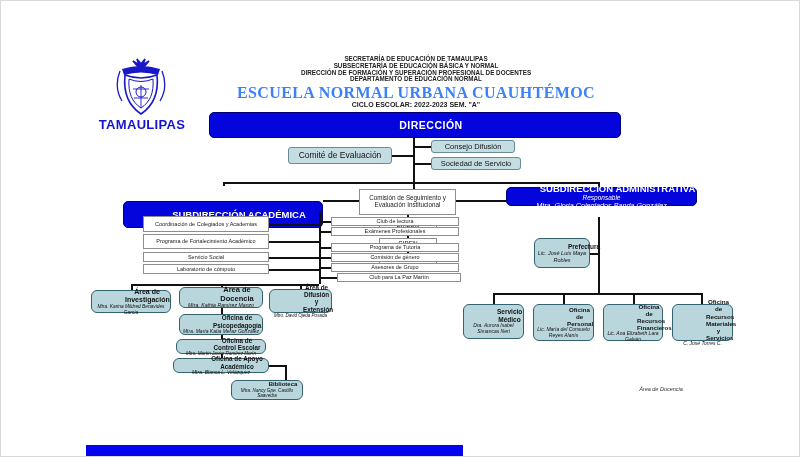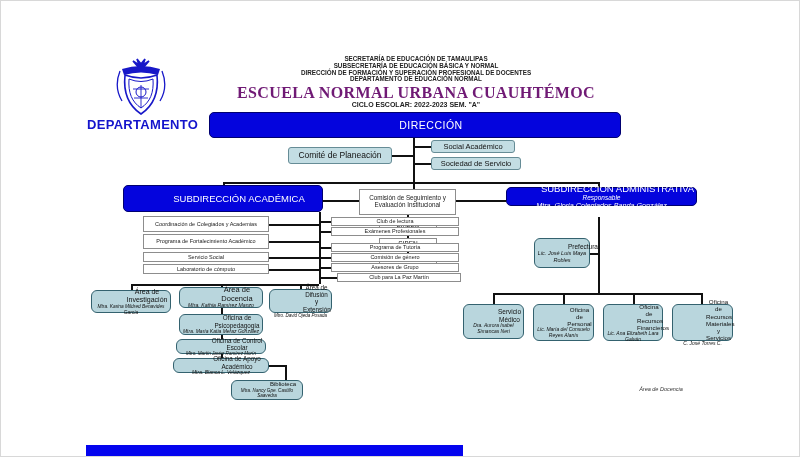--- a/index.html
+++ b/index.html
@@ -9,27 +9,27 @@
   .vline{position:absolute;width:1.5px;background:#111;}
   .node{position:absolute;box-sizing:border-box;text-align:center;}
   .blue{background:#0404dd;color:#fff;border:1.5px solid #000070;border-radius:5px;
         display:flex;flex-direction:column;justify-content:center;line-height:1.2;}
   .lb{background:#c3dde3;border:1px solid #668c96;border-radius:3px;color:#111;
       display:flex;align-items:center;justify-content:center;line-height:1.05;}
   .lbr{background:#b9d6dd;border:1.2px solid #34626f;border-radius:6px;color:#111;
        display:flex;flex-direction:column;justify-content:center;line-height:1.15;padding:1px;}
   .wb{background:#fff;border:1px solid #8d8d8d;color:#222;font-size:5.5px;line-height:1.1;
       display:flex;align-items:center;justify-content:center;padding:1px;}
-  .bt{font-weight:normal;margin-left:32px;}
+  .bt{font-weight:bold;margin-left:32px;}
   .bn{font-style:italic;}
   .hdr-lines{position:absolute;left:250px;top:55px;width:330px;text-align:center;
              font-size:6.3px;line-height:6.8px;color:#222;font-weight:bold;}
   .school-title{position:absolute;left:180px;top:83px;width:470px;text-align:center;
                 font-family:"Liberation Serif",serif;font-weight:bold;font-size:16px;
-                letter-spacing:.4px;color:#701a75;}
+                letter-spacing:.4px;color:#3b82f6;}
   .cycle{position:absolute;left:250px;top:100px;width:330px;text-align:center;
          font-size:7px;font-weight:bold;color:#222;}
   .organigrama{position:absolute;left:86px;top:116px;width:110px;text-align:center;
                font-size:13px;font-weight:bold;color:#1414cc;letter-spacing:.3px;}
   .footnote{position:absolute;left:605px;top:385px;width:110px;text-align:center;
             font-size:5.5px;font-style:italic;color:#333;}
   .footer-bar{position:absolute;left:85px;top:444px;width:377px;height:12px;background:#0404ee;}
   .logo{position:absolute;left:112px;top:55px;width:56px;height:62px;}
 </style>
 </head>
@@ -42,51 +42,51 @@
       <path d="M24 3 L28 8 L32 3 L30 9 L36 5 L30 12 L26 12 L20 5 L26 9 Z" fill="#1818c8"></path>
       <path d="M9 13 Q28 7 47 13 L45 19 Q28 14 11 19 Z" fill="#1818c8" stroke="none"></path>
       <path d="M12 19 Q28 25 44 19 C46 38 40 50 28 58 C16 50 10 38 12 19 Z"></path>
       <path d="M16 23 Q28 28 40 23 C41 37 37 46 28 52 C19 46 15 37 16 23 Z" stroke-width="1"></path>
       <circle cx="28" cy="36" r="5" stroke-width="1"></circle>
       <path d="M28 29 V52 M20 33 H36 M21 42 H35" stroke-width="0.9"></path>
       <path d="M7 15 C3 25 3 35 9 45" stroke-width="1.3"></path>
       <path d="M49 15 C53 25 53 35 47 45" stroke-width="1.3"></path>
     </g>
   </svg>
-  <div class="organigrama">DEPARTAMENTO</div>
+  <div class="organigrama">TAMAULIPAS</div>
 
   <div class="hdr-lines">
     <div>SECRETARÍA DE EDUCACIÓN DE TAMAULIPAS</div>
     <div>SUBSECRETARÍA DE EDUCACIÓN BÁSICA Y NORMAL</div>
     <div>DIRECCIÓN DE FORMACIÓN Y SUPERACIÓN PROFESIONAL DE DOCENTES</div>
     <div>DEPARTAMENTO DE EDUCACIÓN NORMAL</div>
   </div>
   <div class="school-title">ESCUELA NORMAL URBANA CUAUHTÉMOC</div>
   <div class="cycle">CICLO ESCOLAR:  2022-2023   SEM. "A"</div>
 
   <div class="node blue" style="left:208px;top:111px;width:412px;height:26px">
     <div class="bt" style="font-size:10.5px;letter-spacing:.5px">DIRECCIÓN</div>
   </div>
 
   <div class="vline" style="left:412px;top:137px;height:51px"></div>
   <div class="hline" style="left:391px;top:154px;width:22px"></div>
   <div class="hline" style="left:413px;top:145px;width:17px"></div>
   <div class="hline" style="left:413px;top:162px;width:17px"></div>
 
-  <div class="node lb" style="left:287px;top:146px;width:104px;height:17px;font-size:8.5px">Comité de Planeación</div>
-  <div class="node lb" style="left:430px;top:139px;width:84px;height:13px;font-size:7.5px">Social Académico</div>
+  <div class="node lb" style="left:287px;top:146px;width:104px;height:17px;font-size:8.5px">Comité de Evaluación</div>
+  <div class="node lb" style="left:430px;top:139px;width:84px;height:13px;font-size:7.5px">Consejo Difusión</div>
   <div class="node lb" style="left:430px;top:156px;width:90px;height:13px;font-size:7.5px">Sociedad de Servicio</div>
 
   <div class="hline" style="left:222px;top:181px;width:376px"></div>
   <div class="vline" style="left:222px;top:181px;height:4px"></div>
   <div class="vline" style="left:597px;top:181px;height:6px"></div>
   <div class="hline" style="left:322px;top:199px;width:36px"></div>
   <div class="hline" style="left:455px;top:199px;width:50px"></div>
 
-  <div class="node blue" style="left:122px;top:184px;width:200px;height:27px">
+  <div class="node blue" style="left:122px;top:200px;width:200px;height:27px">
     <div class="bt" style="font-size:9.5px">SUBDIRECCIÓN  ACADÉMICA</div>
   </div>
 
   <div class="node wb" style="left:358px;top:188px;width:97px;height:26px;font-size:6.3px">Comisión de Seguimiento y Evaluación Institucional</div>
   <div class="vline" style="left:406px;top:214px;height:6px"></div>
   <div class="node wb" style="left:378px;top:220px;width:58px;height:12px;font-size:6.5px">ProFEN</div>
   <div class="vline" style="left:406px;top:232px;height:5px"></div>
   <div class="node wb" style="left:378px;top:237px;width:58px;height:12px;font-size:6.5px">SIBEN</div>
   <div class="vline" style="left:406px;top:249px;height:4px"></div>
   <div class="node wb" style="left:378px;top:253px;width:58px;height:12px;font-size:6.5px">CIEES</div>

